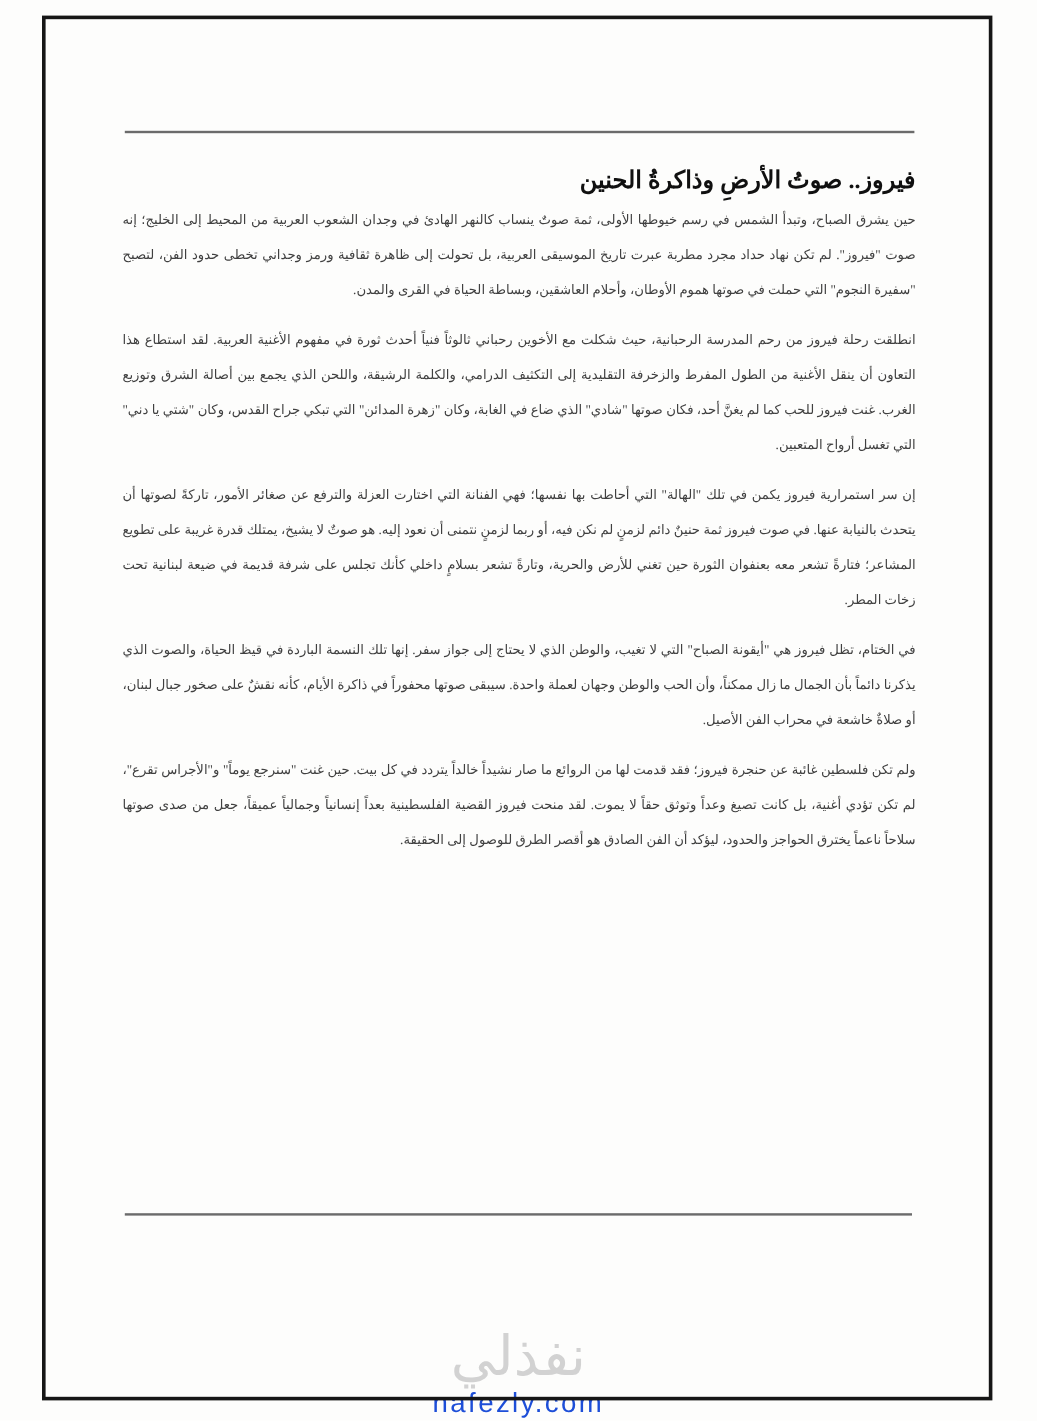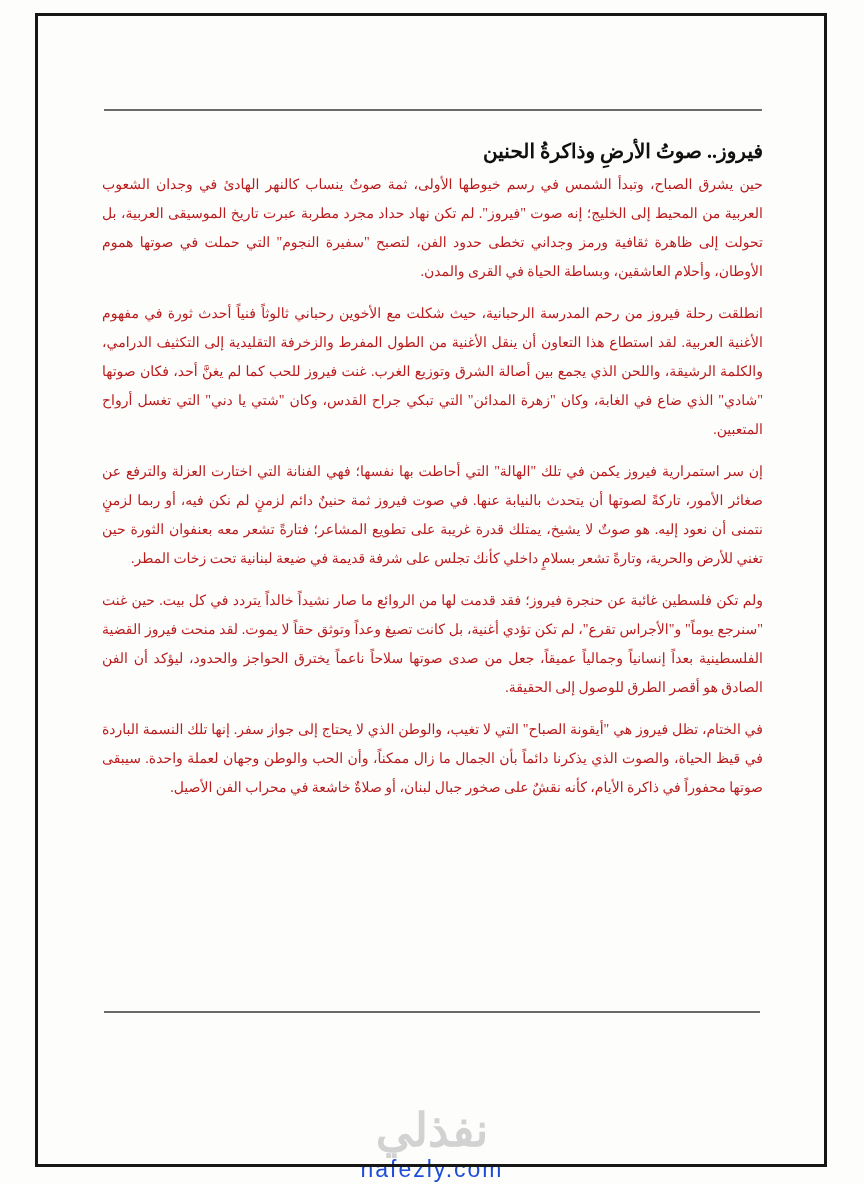--- a/index.html
+++ b/index.html
@@ -56,42 +56,42 @@
     z-index: 2;
   }
   .content {
     position: absolute;
     top: 170px;
     right: 101px;
     width: 661px;
     direction: rtl;
     text-align: justify;
     text-align-last: right;
-    font-size: 14px;
+    font-size: 11px;
     line-height: 29px;
-    color: #b91c1c;
+    color: #404040;
     z-index: 2;
   }
   .content p {
     margin: 0 0 13px 0;
     padding: 0;
   }
   .watermark {
     position: absolute;
     left: 50%;
     top: 1106px;
     transform: translateX(-50%);
     text-align: center;
     z-index: 1;
     direction: rtl;
     pointer-events: none;
   }
   .watermark-logo {
     font-size: 46px;
-    font-weight: bold;
+    font-weight: normal;
     color: #d2d2d2;
     line-height: 50px;
     letter-spacing: 1px;
   }
   .watermark-site {
     direction: ltr;
     font-size: 23px;
     color: #1d4ed8;
     line-height: 26px;
     letter-spacing: 2px;
@@ -106,22 +106,22 @@
   <div class="frame"></div>
 
   <div class="rule rule-top"></div>
 
   <h1 class="title">فيروز.. صوتُ الأرضِ وذاكرةُ الحنين</h1>
 
   <div class="content">
     <p>حين يشرق الصباح، وتبدأ الشمس في رسم خيوطها الأولى، ثمة صوتٌ ينساب كالنهر الهادئ في وجدان الشعوب العربية من المحيط إلى الخليج؛ إنه صوت "فيروز". لم تكن نهاد حداد مجرد مطربة عبرت تاريخ الموسيقى العربية، بل تحولت إلى ظاهرة ثقافية ورمز وجداني تخطى حدود الفن، لتصبح "سفيرة النجوم" التي حملت في صوتها هموم الأوطان، وأحلام العاشقين، وبساطة الحياة في القرى والمدن.</p>
     <p>انطلقت رحلة فيروز من رحم المدرسة الرحبانية، حيث شكلت مع الأخوين رحباني ثالوثاً فنياً أحدث ثورة في مفهوم الأغنية العربية. لقد استطاع هذا التعاون أن ينقل الأغنية من الطول المفرط والزخرفة التقليدية إلى التكثيف الدرامي، والكلمة الرشيقة، واللحن الذي يجمع بين أصالة الشرق وتوزيع الغرب. غنت فيروز للحب كما لم يغنَّ أحد، فكان صوتها "شادي" الذي ضاع في الغابة، وكان "زهرة المدائن" التي تبكي جراح القدس، وكان "شتي يا دني" التي تغسل أرواح المتعبين.</p>
     <p>إن سر استمرارية فيروز يكمن في تلك "الهالة" التي أحاطت بها نفسها؛ فهي الفنانة التي اختارت العزلة والترفع عن صغائر الأمور، تاركةً لصوتها أن يتحدث بالنيابة عنها. في صوت فيروز ثمة حنينٌ دائم لزمنٍ لم نكن فيه، أو ربما لزمنٍ نتمنى أن نعود إليه. هو صوتٌ لا يشيخ، يمتلك قدرة غريبة على تطويع المشاعر؛ فتارةً تشعر معه بعنفوان الثورة حين تغني للأرض والحرية، وتارةً تشعر بسلامٍ داخلي كأنك تجلس على شرفة قديمة في ضيعة لبنانية تحت زخات المطر.</p>
+    <p>في الختام، تظل فيروز هي "أيقونة الصباح" التي لا تغيب، والوطن الذي لا يحتاج إلى جواز سفر. إنها تلك النسمة الباردة في قيظ الحياة، والصوت الذي يذكرنا دائماً بأن الجمال ما زال ممكناً، وأن الحب والوطن وجهان لعملة واحدة. سيبقى صوتها محفوراً في ذاكرة الأيام، كأنه نقشٌ على صخور جبال لبنان، أو صلاةٌ خاشعة في محراب الفن الأصيل.</p>
     <p>ولم تكن فلسطين غائبة عن حنجرة فيروز؛ فقد قدمت لها من الروائع ما صار نشيداً خالداً يتردد في كل بيت. حين غنت "سنرجع يوماً" و"الأجراس تقرع"، لم تكن تؤدي أغنية، بل كانت تصيغ وعداً وتوثق حقاً لا يموت. لقد منحت فيروز القضية الفلسطينية بعداً إنسانياً وجمالياً عميقاً، جعل من صدى صوتها سلاحاً ناعماً يخترق الحواجز والحدود، ليؤكد أن الفن الصادق هو أقصر الطرق للوصول إلى الحقيقة.</p>
-    <p>في الختام، تظل فيروز هي "أيقونة الصباح" التي لا تغيب، والوطن الذي لا يحتاج إلى جواز سفر. إنها تلك النسمة الباردة في قيظ الحياة، والصوت الذي يذكرنا دائماً بأن الجمال ما زال ممكناً، وأن الحب والوطن وجهان لعملة واحدة. سيبقى صوتها محفوراً في ذاكرة الأيام، كأنه نقشٌ على صخور جبال لبنان، أو صلاةٌ خاشعة في محراب الفن الأصيل.</p>
   </div>
 
   <div class="rule rule-bottom"></div>
 
   <div class="watermark">
     <div class="watermark-logo">نفذلي</div>
     <div class="watermark-site">nafezly.com</div>
   </div>
 
 </div>

